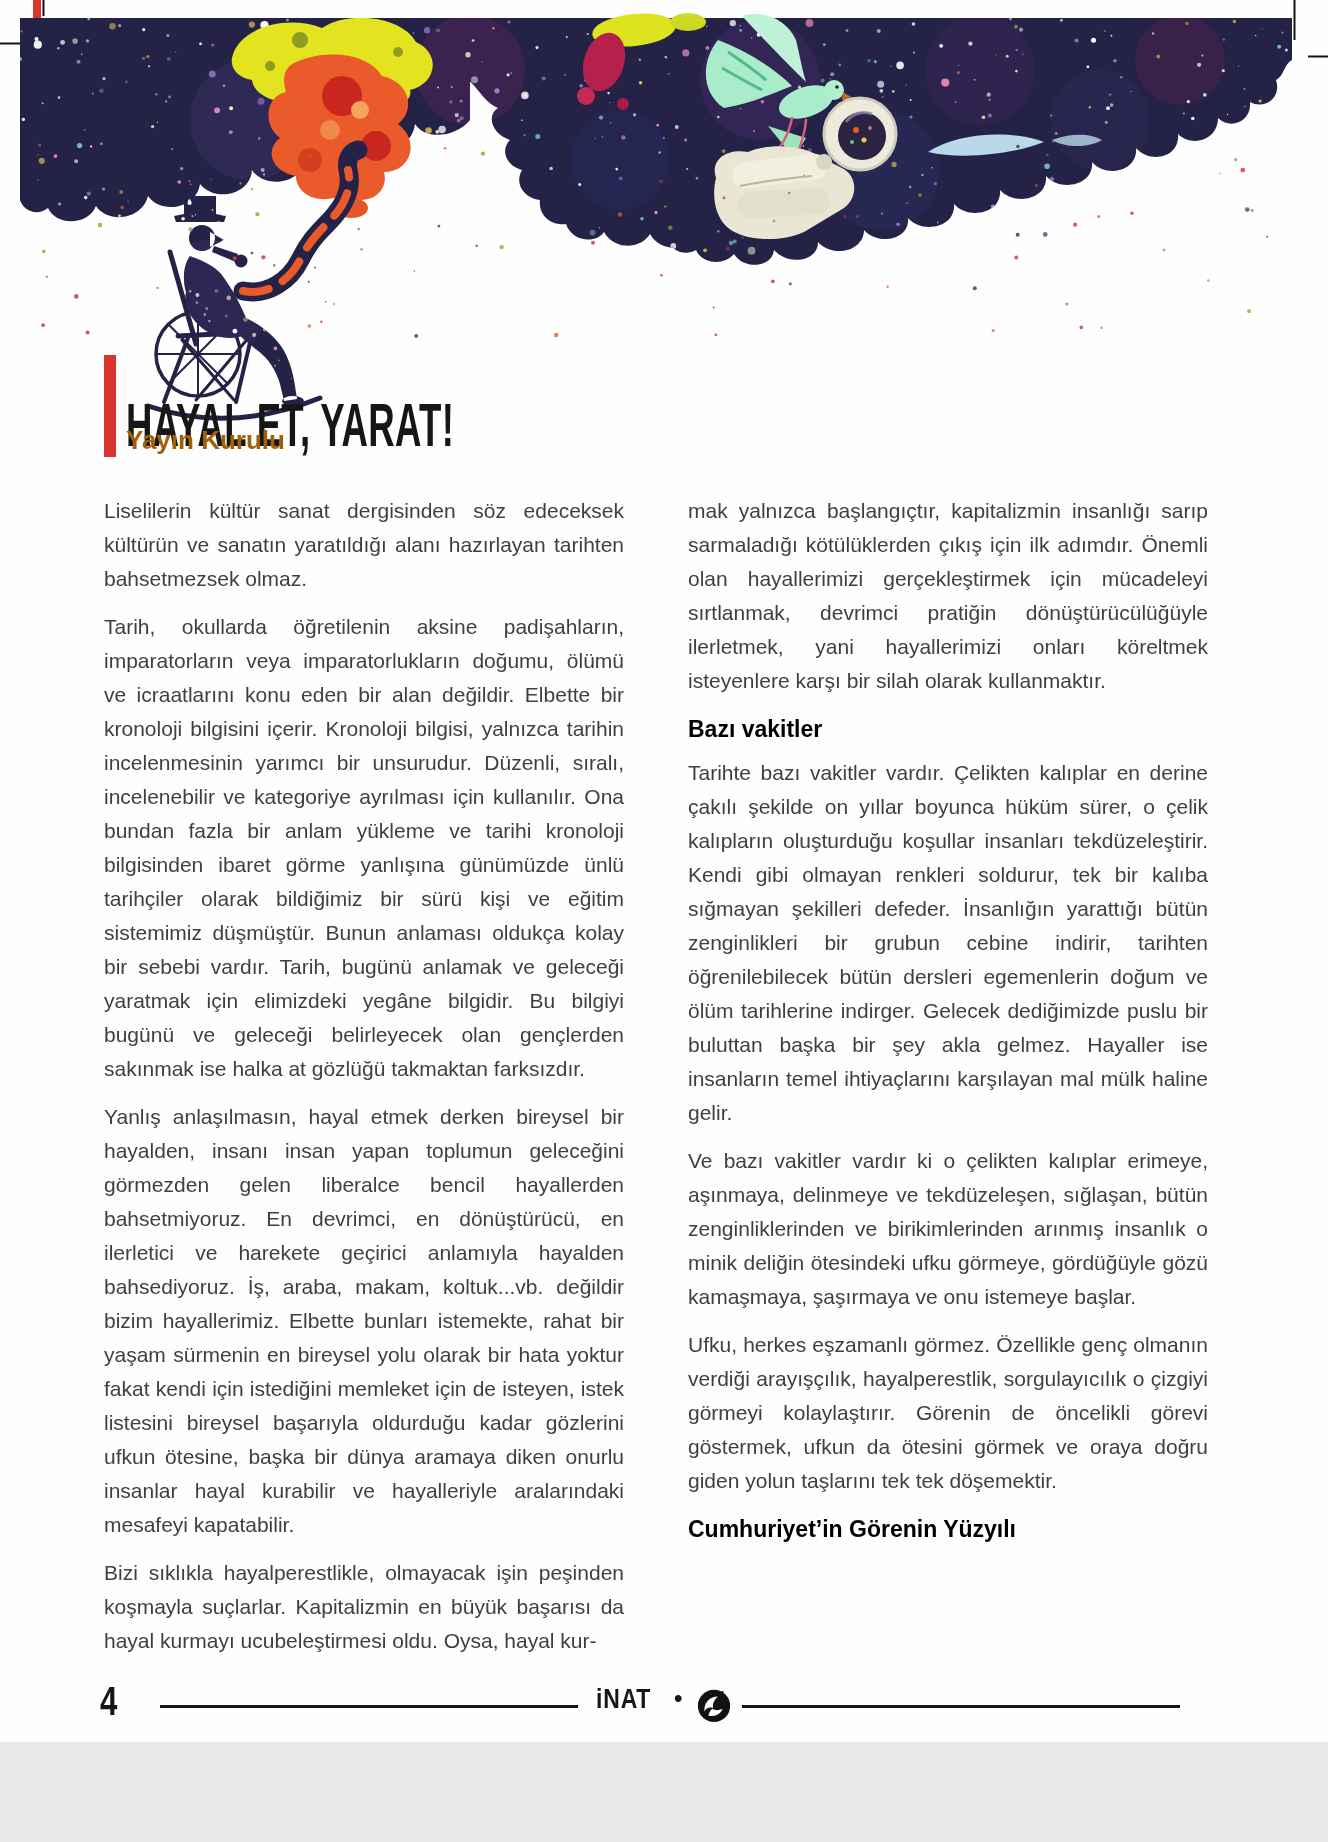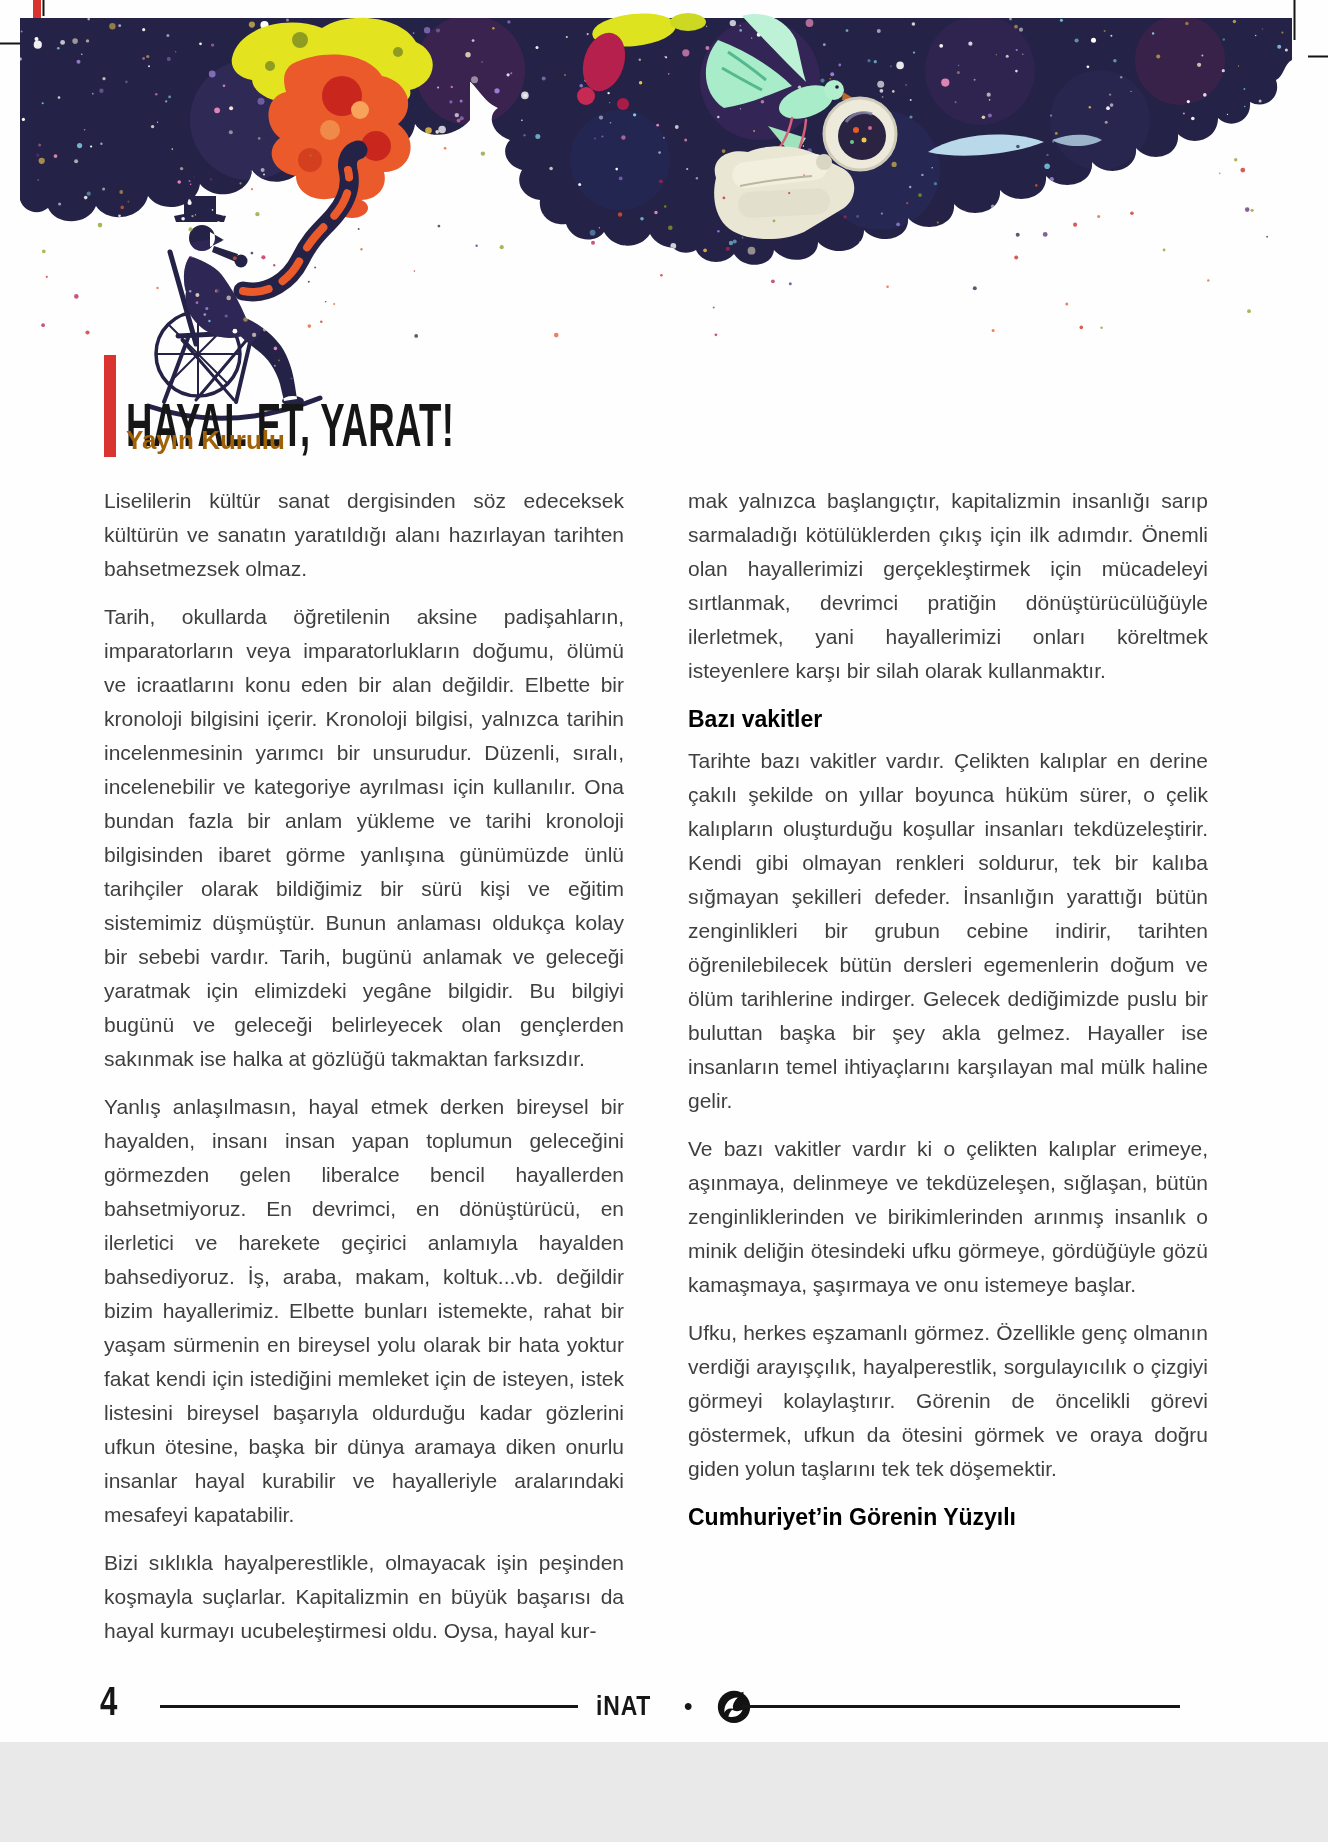--- a/index.html
+++ b/index.html
@@ -7,28 +7,28 @@
         overflow:hidden;font-family:"Liberation Sans",sans-serif;}
   .artwork{position:absolute;top:0;left:0;display:block;}
   .redbar{position:absolute;left:104px;top:355px;width:12px;height:102px;background:#d9342f;}
   .title{position:absolute;left:126px;top:354px;font-size:61px;font-weight:700;color:#161616;
          transform:scaleX(.60);transform-origin:left top;white-space:nowrap;letter-spacing:.5px;line-height:1;}
   .byline{position:absolute;left:126px;top:426px;font-size:26px;font-weight:700;color:#a16207;line-height:1.1;}
   .col{position:absolute;top:484px;width:520px;font-size:21px;line-height:34px;color:#3f3f3f;
        text-align:justify;hyphens:auto;-webkit-hyphens:auto;}
   .col-left{left:104px;}
   .col-right{left:688px;}
-  .col p{margin:0 0 14px 0;}
+  .col p{margin:10px 0 14px 0;}
   .colh{font-weight:700;color:#000000;font-size:23px;margin:12px 0 8px 0;text-align:left;}
   .pageno{position:absolute;left:100px;top:1681px;font-size:40px;font-weight:700;color:#161616;
           transform:scaleX(.78);transform-origin:left top;line-height:1;}
   .rule{position:absolute;top:1705px;height:3px;background:#161616;}
   .rule-l{left:160px;width:418px;}
   .rule-r{left:742px;width:438px;}
-  .footer-center{position:absolute;left:596px;top:1686px;height:40px;display:flex;align-items:center;gap:23px;}
+  .footer-center{position:absolute;left:596px;top:1686px;height:40px;display:flex;align-items:flex-start;gap:13px;}
   .mag{font-size:27px;font-weight:700;color:#161616;transform:scaleX(.85);transform-origin:left center;letter-spacing:1px;line-height:1;}
   .bullet{font-size:24px;font-weight:700;color:#161616;line-height:1;}
 </style>
 </head>
 <body>
 
 <div class="page">
 
   <svg class="artwork" width="1328" height="470" viewBox="0 0 1328 470" aria-hidden="true">
     <defs>

